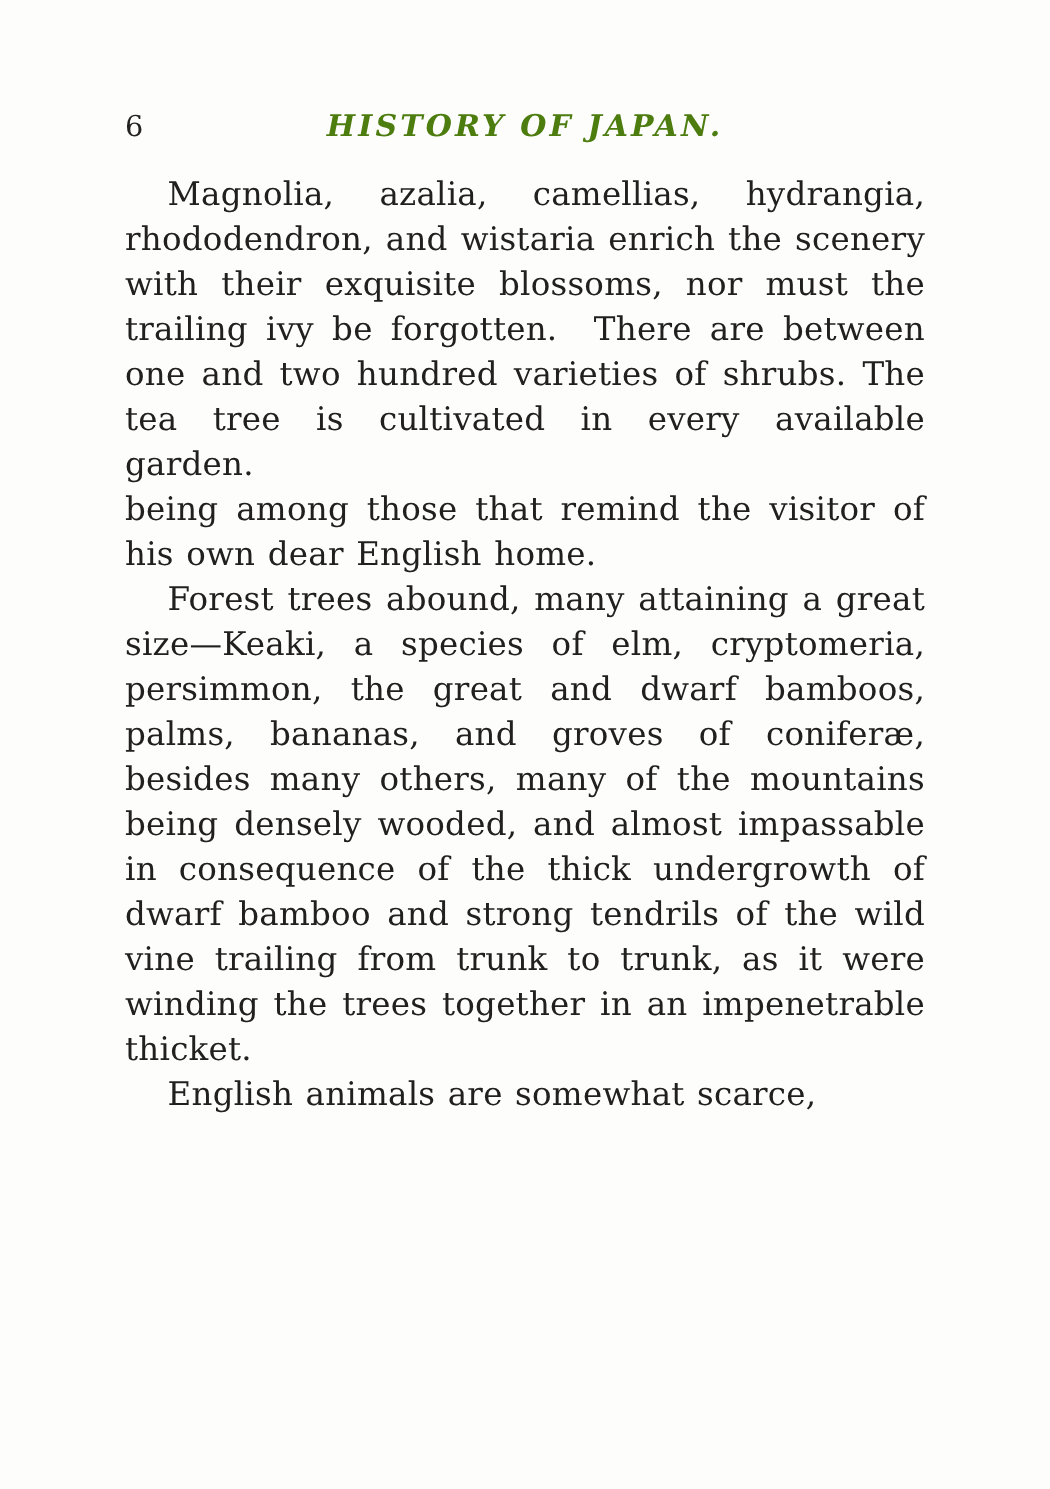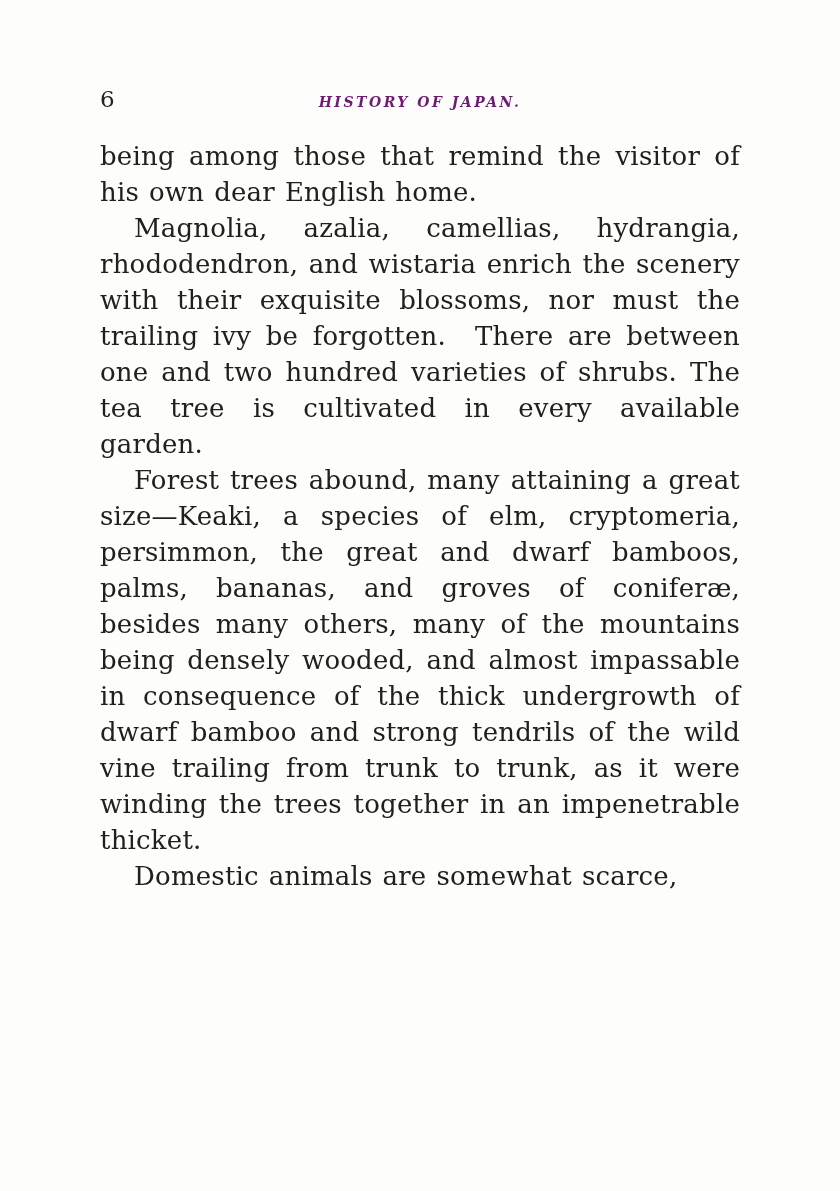--- a/index.html
+++ b/index.html
@@ -30,23 +30,23 @@
   }
   .page-number {
     font-size: 23px;
     text-align: left;
     color: #242220;
   }
   .running-title {
     text-align: center;
     font-style: italic;
     font-weight: bold;
-    font-size: 14px;
+    font-size: 24px;
     letter-spacing: 2.5px;
-    color: #701a75;
+    color: #4d7c0f;
     white-space: nowrap;
   }
   .header-spacer {
     
   }
   .body-text {
     margin-top: 22px;
     width: 640px;
     font-size: 26px;
     line-height: 36px;
@@ -68,19 +68,19 @@
 
 <div class="page">
 
   <div class="header-row">
     <div class="page-number">6</div>
     <div class="running-title">HISTORY OF JAPAN.</div>
     <div class="header-spacer"></div>
   </div>
 
   <div class="body-text">
+    <p class="para">Magnolia, azalia, camellias, hydrangia, rhododendron, and wistaria enrich the scenery with their exquisite blossoms, nor must the trailing ivy be forgotten.&nbsp; There are between one and two hundred varieties of shrubs. The tea tree is cultivated in every available garden.</p>
     <p class="para first-para">being among those that remind the visitor of his own dear English home.</p>
-    <p class="para">Magnolia, azalia, camellias, hydrangia, rhododendron, and wistaria enrich the scenery with their exquisite blossoms, nor must the trailing ivy be forgotten.&nbsp; There are between one and two hundred varieties of shrubs. The tea tree is cultivated in every available garden.</p>
     <p class="para">Forest trees abound, many attaining a great size—Keaki, a species of elm, cryptomeria, persimmon, the great and dwarf bamboos, palms, bananas, and groves of coniferæ, besides many others, many of the mountains being densely wooded, and almost impassable in consequence of the thick undergrowth of dwarf bamboo and strong tendrils of the wild vine trailing from trunk to trunk, as it were winding the trees together in an impenetrable thicket.</p>
-    <p class="para">Domestic animals are somewhat scarce,</p>
+    <p class="para">English animals are somewhat scarce,</p>
   </div>
 
 </div>
 
 </body></html>

